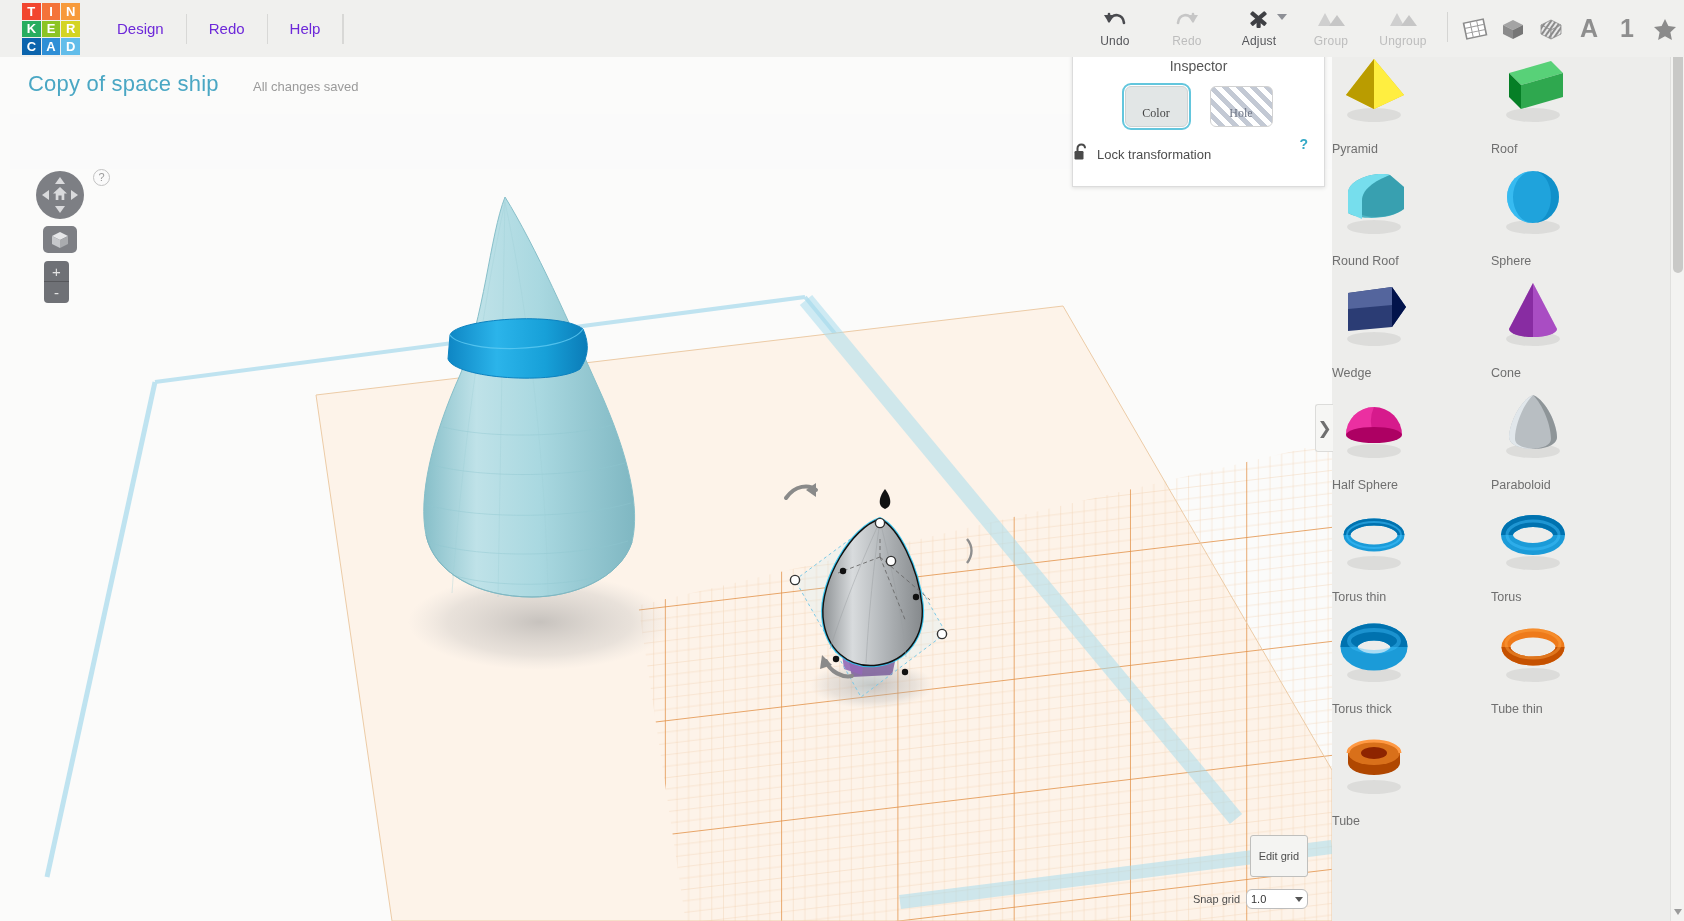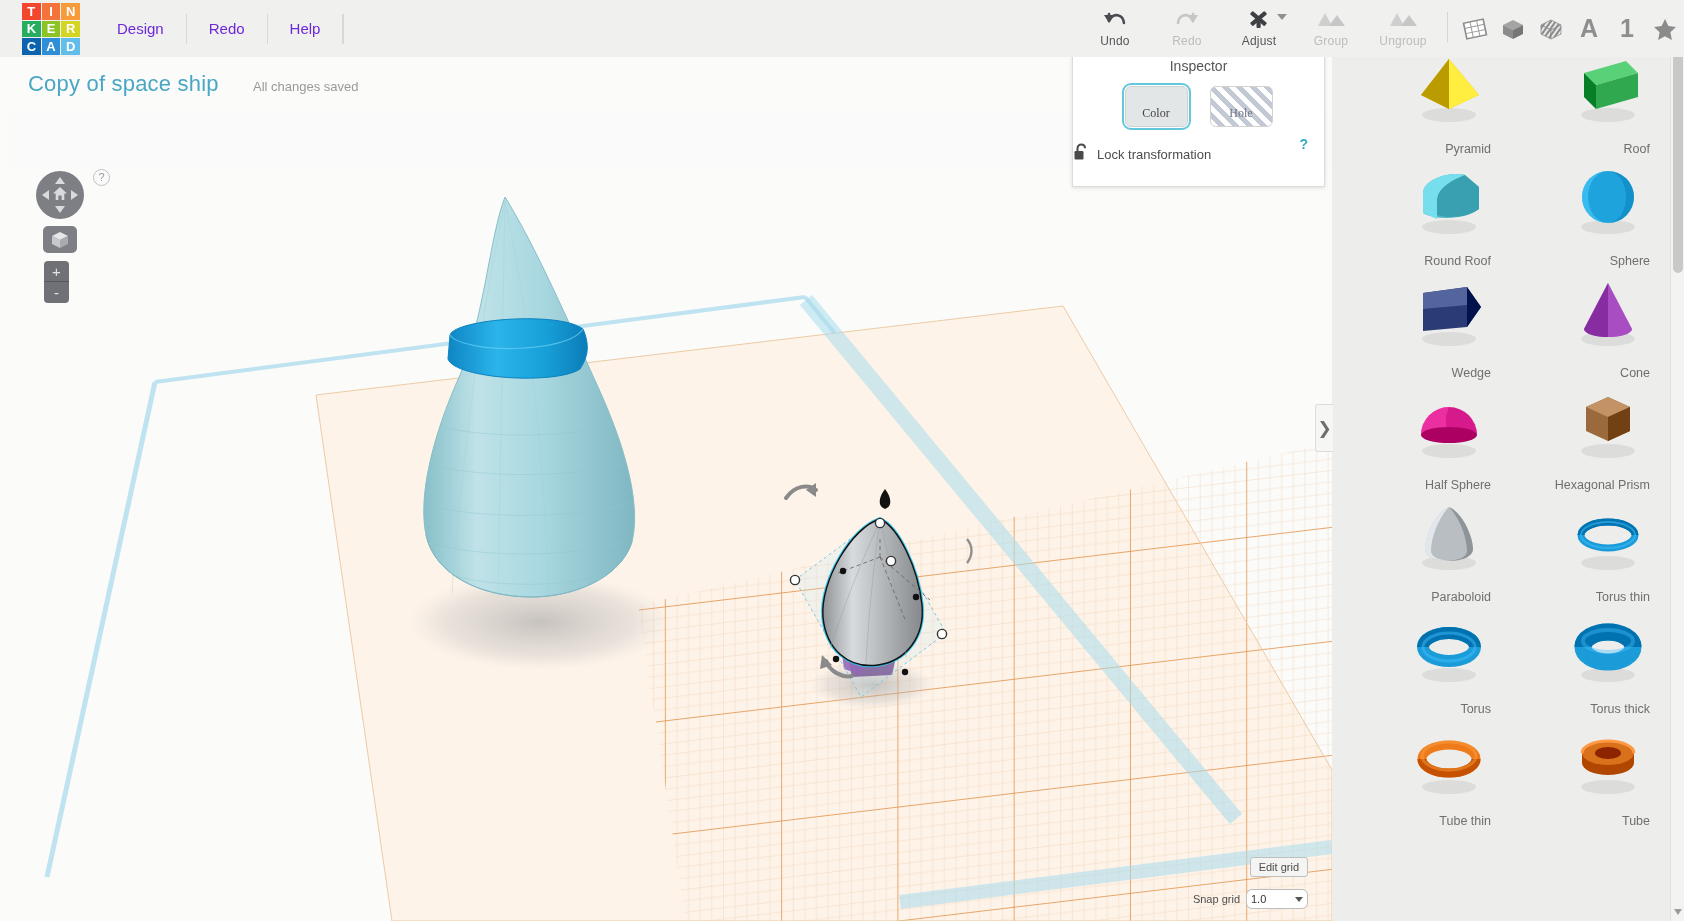--- a/index.html
+++ b/index.html
@@ -69,21 +69,21 @@
            border: 1px solid #c2c2c2; color: #9b9b9b; font-size: 11px; text-align:center;
            line-height: 15px; background: #fafafa; z-index: 14; }
 
   
   #plane { position: absolute; left: 0; top: 0; width: 1332px; height: 864px; }
   #plane svg { display: block; }
 
   
   #editgrid-btn { position: absolute; right: 24px; bottom: 44px; z-index: 16;
       background: #f4f4f2; border: 1px solid #bfbfbd; border-radius: 3px;
-      font-size: 11px; color: #4d4d4d; padding: 3px 8px; }
+      font-size: 11px; color: #4d4d4d; padding: 14px 8px; }
   #snapgrid-row { position: absolute; right: 24px; bottom: 12px; z-index: 16;
       display: flex; align-items: center; gap: 6px; }
   #snapgrid-label { font-size: 11px; color: #4d4d4d; }
   #snapgrid-select { width: 62px; height: 20px; background: #fff; border: 1px solid #bdbdbd;
       border-radius: 6px; font-size: 11px; color: #333; display:flex; align-items:center;
       justify-content: space-between; padding: 0 4px; }
   .sel-caret { width:0;height:0;border-left:4px solid transparent;border-right:4px solid transparent;
                border-top:5px solid #555; }
 
   
@@ -103,21 +103,21 @@
   #lockrow { display:flex; align-items:center; justify-content:flex-start; gap: 8px; margin-top: 16px; }
   #lockrow .lbl { font-size: 13px; color: #4d4d4d; }
 
   
   #shapepanel { position: absolute; left: 1332px; top: 0; width: 352px; height: 921px;
       background: #ededeb; z-index: 20; overflow: hidden; }
   #shapes-scrollarea { position: absolute; left: 0; top: 0; width: 338px; height: 921px;
       overflow: hidden; }
   #shapes-grid { position: absolute; left: 0; top: -62px; width: 318px;
       display: grid; grid-template-columns: 1fr 1fr; }
-  .shape-cell { height: 112px; display: flex; flex-direction: column; align-items: flex-end;
+  .shape-cell { height: 112px; display: flex; flex-direction: column; align-items: flex-start;
                 justify-content: flex-end; padding-bottom: 6px; gap: 16px; }
   .shape-art { width: 84px; height: 74px; display:flex;align-items:center;justify-content:center; }
   .shape-name { font-size: 12.5px; color: #6f6f6f; margin-top: 2px; }
   #panel-scrollbar { position: absolute; right: 0; top: 0; width: 14px; height: 921px;
       background: #f3f3f1; border-left: 1px solid #e0e0de; }
   #panel-thumb { position: absolute; left: 2px; top: 48px; width: 10px; height: 225px;
       background: #c9c9c7; border-radius: 5px; }
   .sb-arrow { position:absolute; left:0; width: 14px; height: 14px; display:flex;
       align-items:center;justify-content:center; }
   #sb-up { top: 2px; } #sb-dn { bottom: 2px; }
@@ -574,31 +574,20 @@
         <path d="M14 48 A28 28 0 0 1 42 20 A22 28 0 0 0 42 48 Z" fill="#ff43b5" opacity=".5"></path>
         <ellipse cx="42" cy="48" rx="28" ry="8" fill="#ad0063"></ellipse>
               </svg>
             </div>
             <div class="shape-name">Half Sphere</div>
           </div>
           <div class="shape-cell">
             <div class="shape-art">
               <svg width="84" height="72" viewBox="0 0 84 72">
                 <ellipse cx="42" cy="64" rx="27" ry="7" fill="#000" opacity="0.07"></ellipse>
-                <polygon points="42,10 64,20 64,44 42,54 20,44 20,20" fill="#9b6a3c"></polygon>
-        <polygon points="42,10 64,20 42,30 20,20" fill="#c49365"></polygon>
-        <polygon points="42,30 64,20 64,44 42,54" fill="#724113"></polygon>
-              </svg>
-            </div>
-            <div class="shape-name">Hexagonal Prism</div>
-          </div>
-          <div class="shape-cell">
-            <div class="shape-art">
-              <svg width="84" height="72" viewBox="0 0 84 72">
-                <ellipse cx="42" cy="64" rx="27" ry="7" fill="#000" opacity="0.07"></ellipse>
                 <path d="M42 8 C56 14 66 38 66 50 C66 58 54 62 42 62 C30 62 18 58 18 50 C18 38 28 14 42 8 Z" fill="#b8bec2"></path>
         <path d="M42 8 C32 18 24 38 24 52 C24 58 32 61 42 62 C30 62 18 58 18 50 C18 38 28 14 42 8 Z" fill="#e1e7eb"></path>
         <path d="M42 8 C52 18 60 38 60 52 C60 58 52 61 42 62 C54 62 66 58 66 50 C66 38 56 14 42 8 Z" fill="#6c7276" opacity=".55"></path>
               </svg>
             </div>
             <div class="shape-name">Paraboloid</div>
           </div>
           <div class="shape-cell">
             <div class="shape-art">
               <svg width="84" height="72" viewBox="0 0 84 72">

